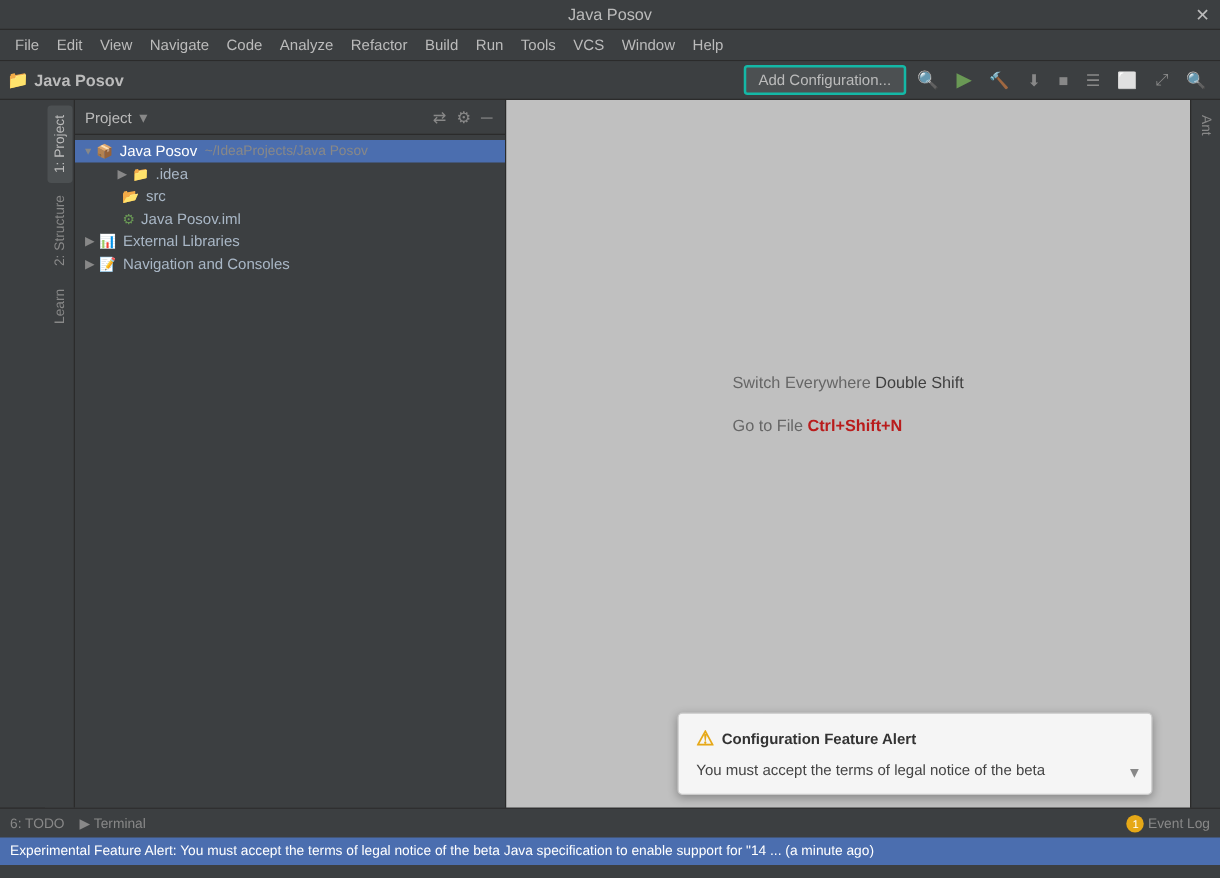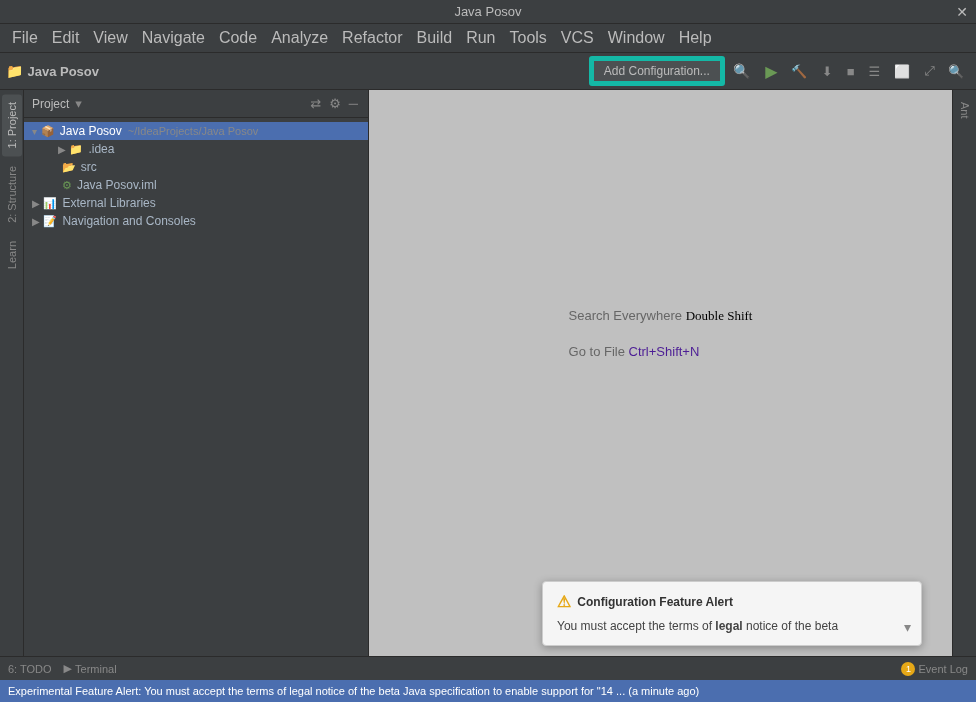--- a/index.html
+++ b/index.html
@@ -38,21 +38,21 @@
       display: flex;
       align-items: center;
       padding: 2px 6px;
       border-bottom: 1px solid #2b2b2b;
       gap: 2px;
     }
     .menu-item {
       color: #bbbbbb;
       padding: 3px 6px;
       cursor: pointer;
-      font-size: 16px;
+      font-size: 12px;
       border-radius: 3px;
     }
 
     
     #toolbar {
       background: #3c3f41;
       display: flex;
       align-items: center;
       padding: 3px 6px;
       border-bottom: 1px solid #2b2b2b;
@@ -76,33 +76,34 @@
       color: #bbbbbb;
       cursor: pointer;
       padding: 2px 5px;
       border-radius: 3px;
       font-size: 13px;
       border: none;
       background: transparent;
     }
     #add-config-btn {
       background: #4c5052;
-      border: 5px solid #14b8a6;
+      border: 2px solid #14b8a6;
       border-radius: 3px;
       color: #bbbbbb;
       padding: 3px 10px;
       cursor: pointer;
       font-size: 12px;
     }
     .run-btn { color: #6a9955; font-size: 16px; }
 
     
     #main-layout {
       display: flex;
       height: calc(702px - 28px - 28px - 32px - 24px - 24px);
+      margin-left: 36px;
     }
 
     
     #left-sidebar-tabs {
       width: 24px;
       background: #3c3f41;
       border-right: 1px solid #2b2b2b;
       display: flex;
       flex-direction: column;
       align-items: center;
@@ -238,21 +239,21 @@
     }
     #alert-popup .alert-icon {
       color: #e6a817;
       font-size: 16px;
     }
     #alert-popup .alert-text {
       color: #444;
       line-height: 1.5;
     }
     #alert-popup .alert-text .legal {
-      font-weight: bold;
+      font-weight: normal;
     }
     #alert-popup .chevron-btn {
       position: absolute;
       right: 10px;
       bottom: 10px;
       color: #888;
       cursor: pointer;
       font-size: 14px;
     }
 
@@ -420,22 +421,22 @@
       <div class="tree-item">
         <span class="expand-arrow">▶</span>
         <span class="tree-icon" style="color:#a9b7c6;">📝</span>
         <span>Navigation and Consoles</span>
       </div>
     </div>
   </div>
 
   <div id="editor-area">
     <div class="editor-hint">
-      <div class="hint-line"><span>Search Everywhere </span><span style="color: #000000; font-family: Liberation Serif, serif;">Double Shift</span></div>
-      <div class="hint-line"><span>Go to File </span><span style="color: #4c1d95;">Ctrl+Shift+N</span></div>
+      <div class="hint-line"><span>Switch Everywhere </span><span style="color: #404040;">Double Shift</span></div>
+      <div class="hint-line"><span>Go to File </span><span style="color: #b91c1c; font-weight: bold;">Ctrl+Shift+N</span></div>
     </div>
 
     <div id="alert-popup">
       <div class="alert-title">
         <span class="alert-icon">⚠</span>
         <strong>Configuration Feature Alert</strong>
       </div>
       <div class="alert-text">
         <span>You must accept the terms of </span><span class="legal">legal</span><span> notice of the beta</span><br>
       </div>

